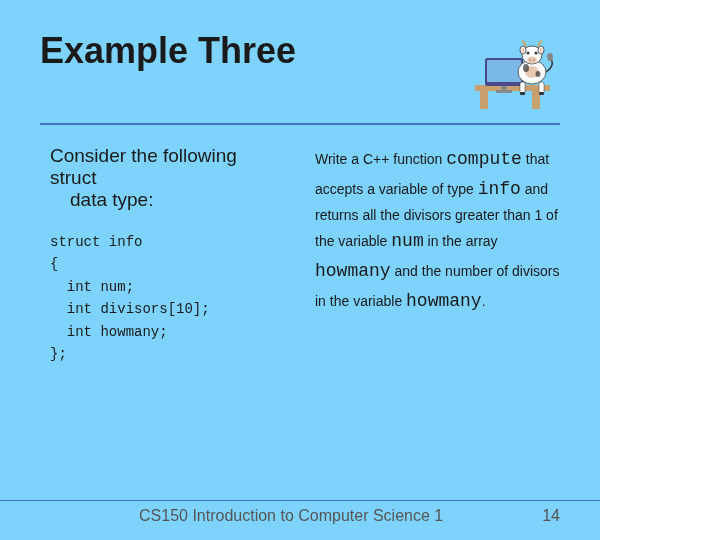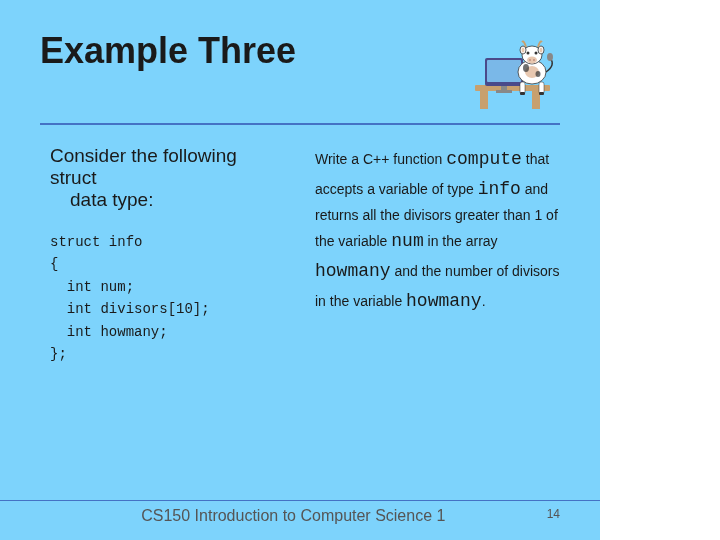--- a/index.html
+++ b/index.html
@@ -114,21 +114,21 @@
       padding-right: 40px;
     }
 
     .footer-text {
       font-size: 16px;
       color: #555;
       text-align: center;
     }
 
     .footer-page {
-      font-size: 12px;
+      font-size: 16px;
       color: #555;
     }
 
     
     .mascot-svg {
       width: 100px;
       height: 85px;
     }
   </style>
 </head>

